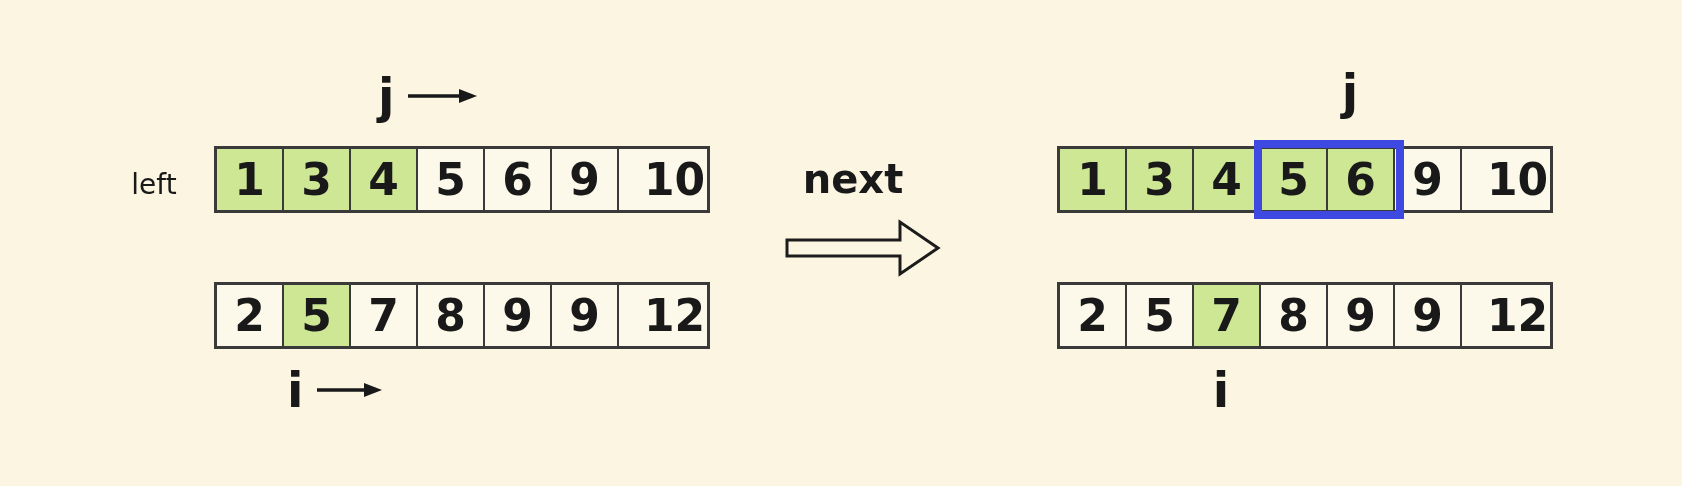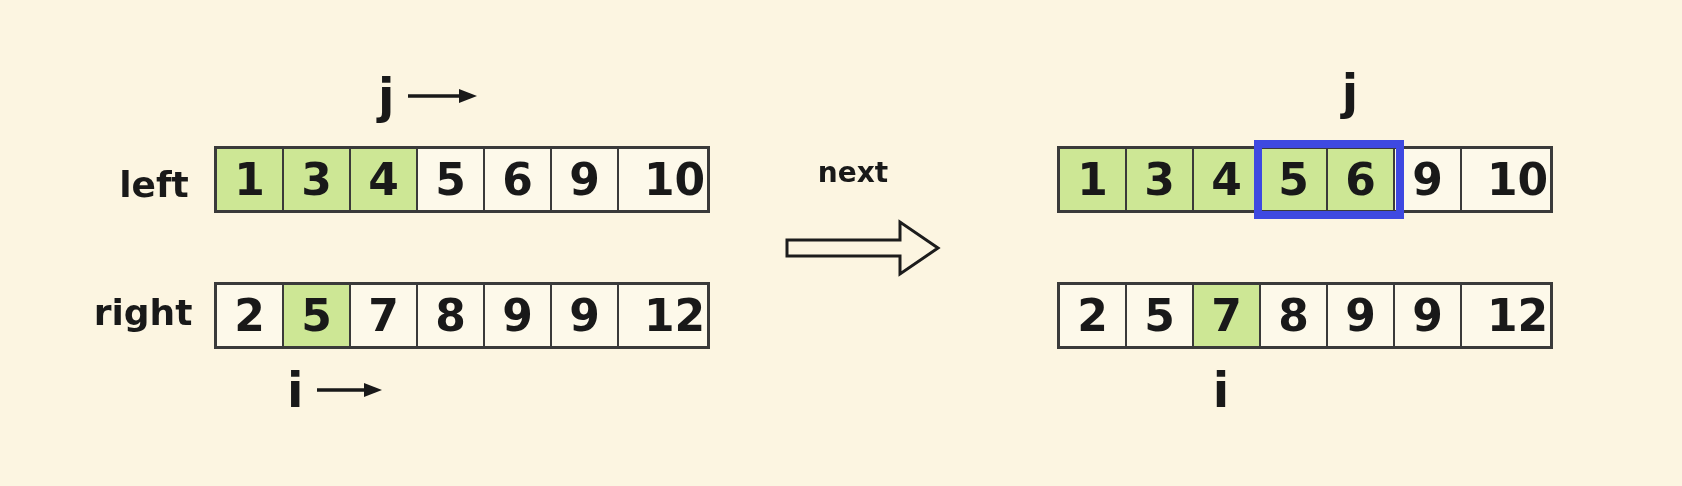--- a/index.html
+++ b/index.html
@@ -23,37 +23,37 @@
     background:var(--cell);
     font-size:44px;font-weight:bold;
     border-right:2.5px solid var(--line);
     box-sizing:content-box;
   }
   .cell:last-child{border-right:none;padding-left:23px;}
   .cell.hl{background:var(--green);}
   .side-label{
     position:absolute;
     transform:translate(-50%,-50%);
-    font-size:36px;font-weight:700;
+    font-size:28px;font-weight:400;
     white-space:nowrap;
   }
   .pointer{
     position:absolute;
     display:flex;align-items:center;gap:13px;
     font-size:48px;font-weight:600;line-height:1.1;
   }
   .pointer-solo{
     position:absolute;
     transform:translateX(-50%);
     font-size:48px;font-weight:600;line-height:1.1;
   }
   .next-label{
     position:absolute;
     transform:translateX(-50%);
-    font-size:28px;font-weight:600;
+    font-size:40px;font-weight:600;
   }
   .blue-box{
     position:absolute;
     left:1254px;top:140px;width:150px;height:79px;
     border:8px solid var(--blue);
     box-sizing:border-box;
     background:transparent;
   }
   .ptr-arrow{display:block;}
 </style>
@@ -75,21 +75,20 @@
   <div class="array" style="left:214px;top:146px;">
       <div class="cell hl">1</div>
       <div class="cell hl">3</div>
       <div class="cell hl">4</div>
       <div class="cell">5</div>
       <div class="cell">6</div>
       <div class="cell">9</div>
       <div class="cell">10</div>
     </div>
 
-  <div class="side-label" style="left:143px;top:312px;">right</div>
 
   <div class="array" style="left:214px;top:282px;">
       <div class="cell">2</div>
       <div class="cell hl">5</div>
       <div class="cell">7</div>
       <div class="cell">8</div>
       <div class="cell">9</div>
       <div class="cell">9</div>
       <div class="cell">12</div>
     </div>

